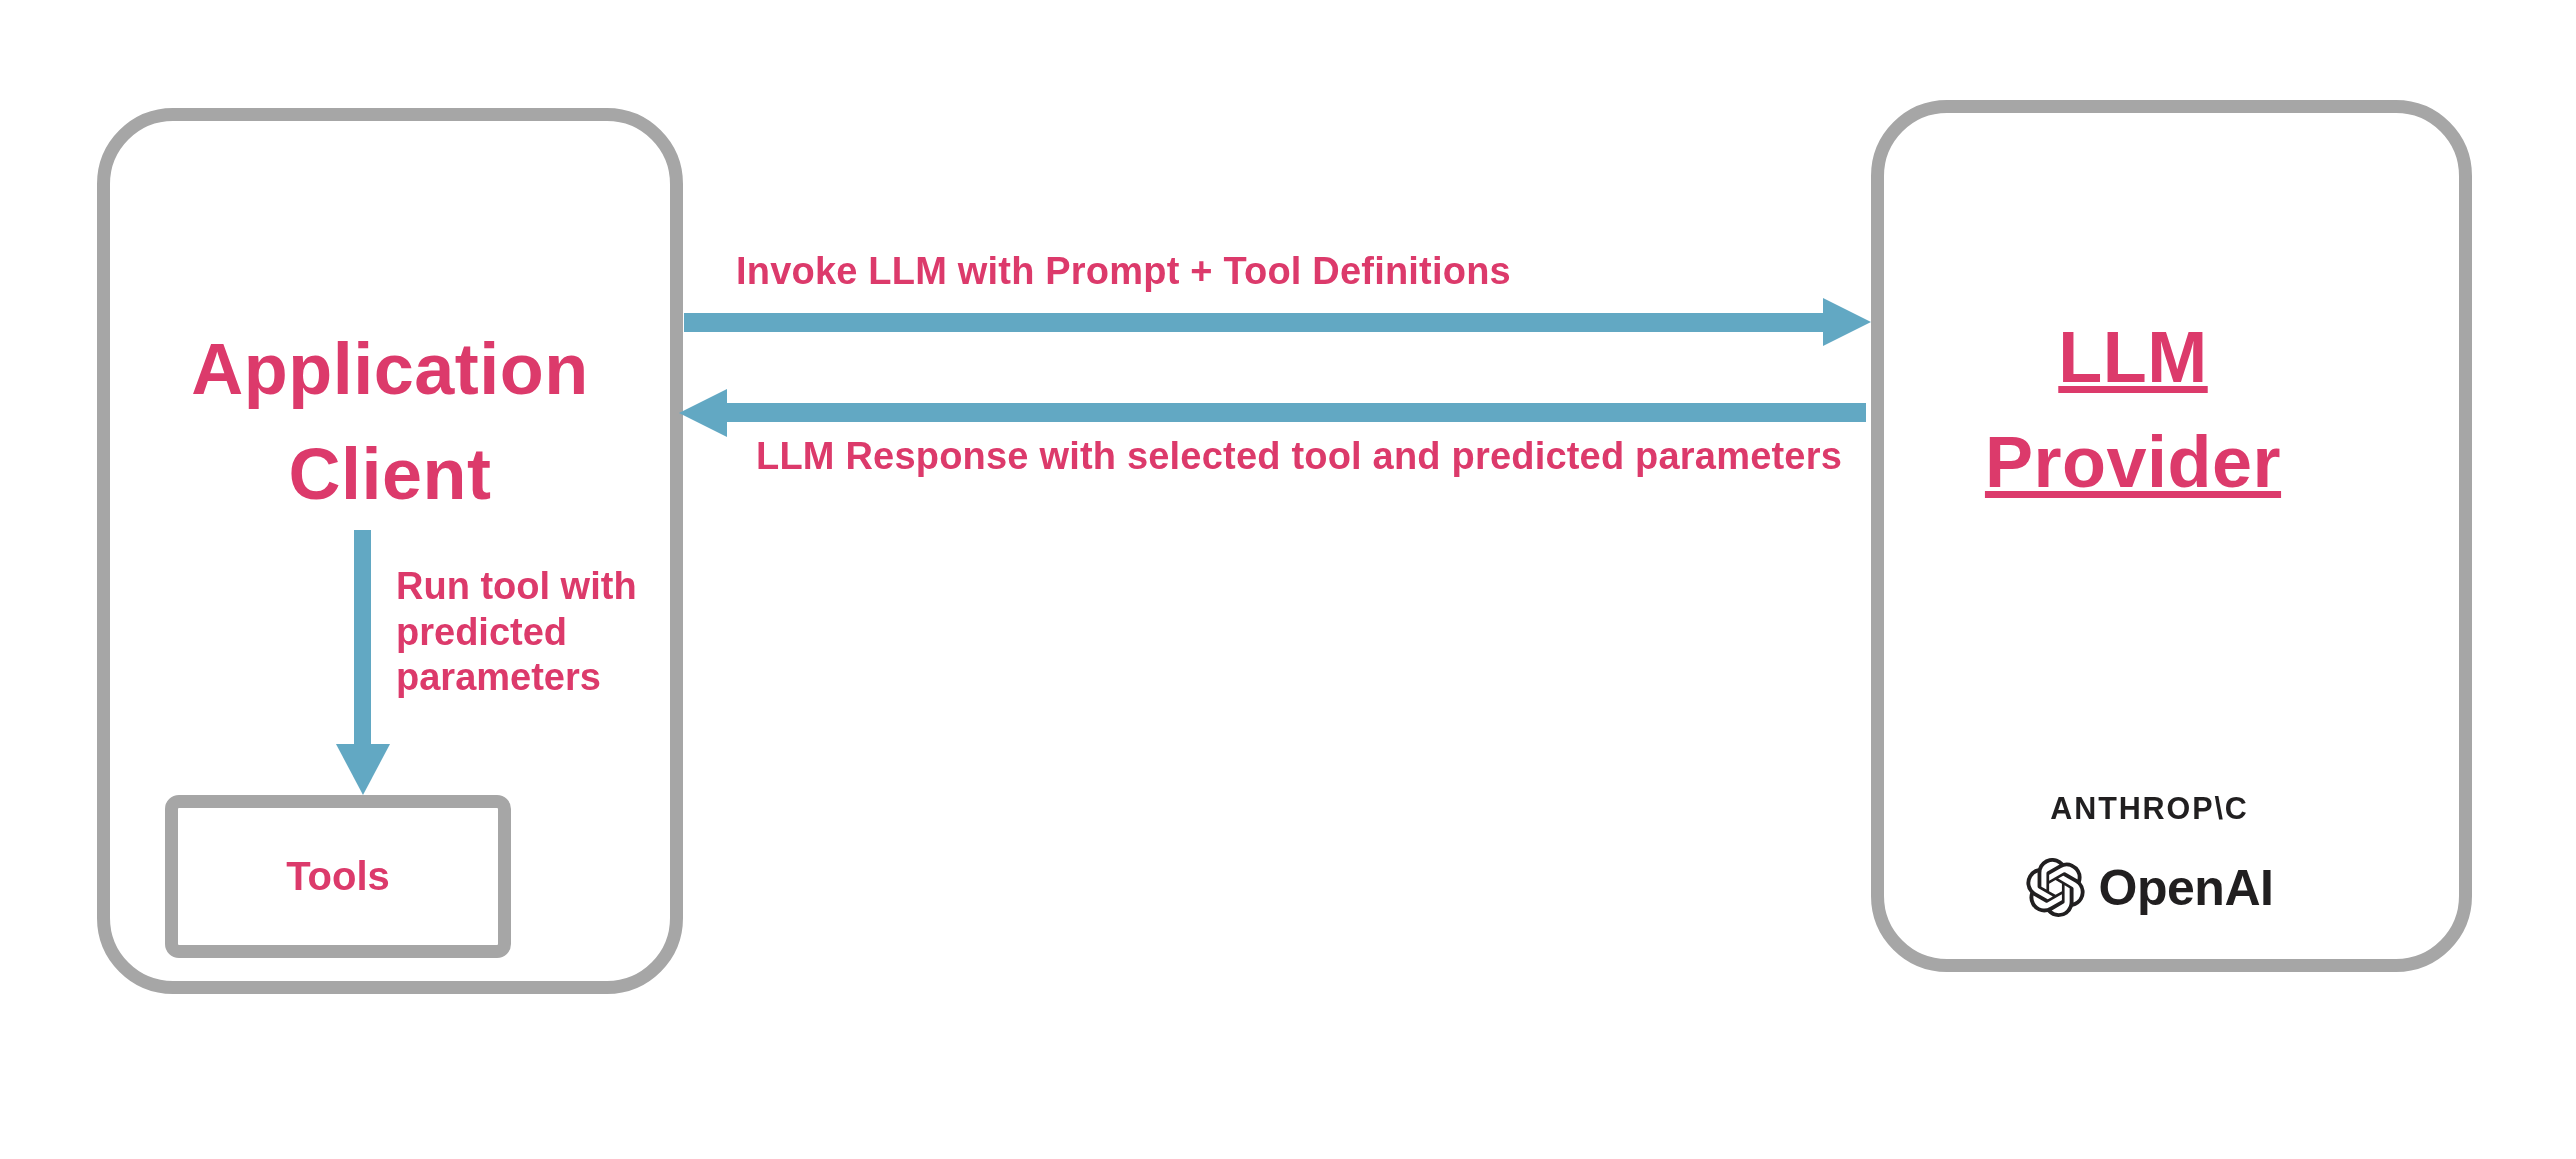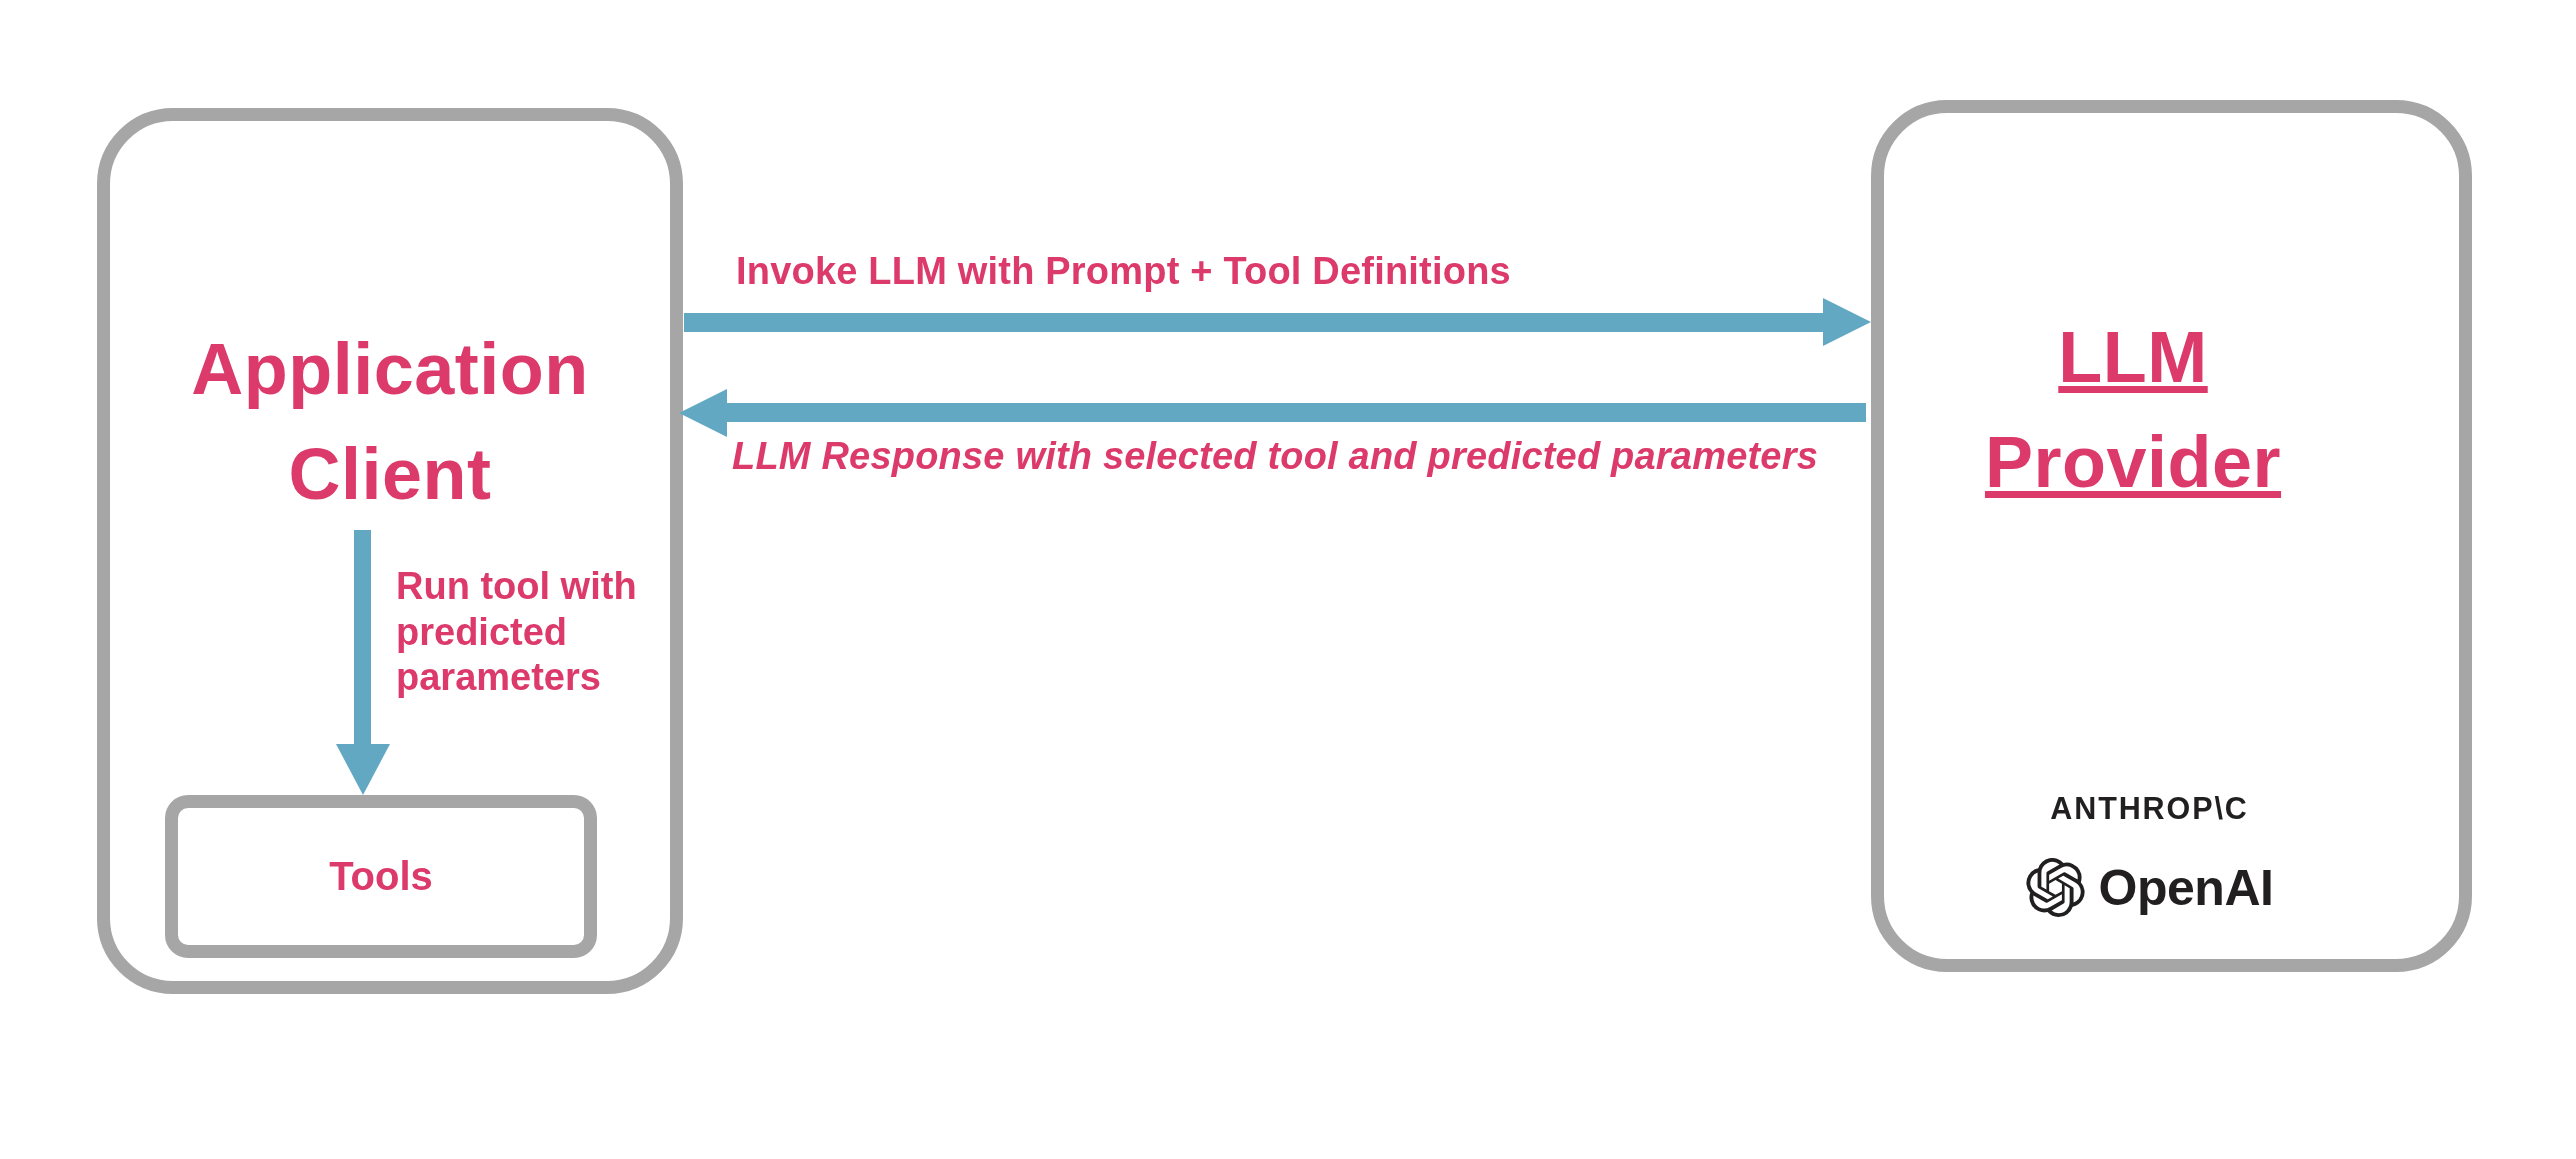--- a/index.html
+++ b/index.html
@@ -32,23 +32,23 @@
     color:var(--pink);
     font-size:72px;
     font-weight:700;
     line-height:1.46;
     letter-spacing:0.5px;
   }
   .client-title{left:97px;top:317px;}
   .llm-title{left:1871px;top:305px;width:524px;text-decoration:underline;}
   .tools-box{
     position:absolute;
-    left:165px;top:795px;width:432px;height:163px;
+    left:165px;top:795px;width:346px;height:163px;
     border:13.3px solid var(--gray);
-    border-radius:23px;
+    border-radius:14px;
     box-sizing:border-box;
     display:flex;align-items:center;justify-content:center;
   }
   .tools-label{
     color:var(--pink);
     font-size:40px;
     font-weight:700;
   }
   .shaft{position:absolute;background:var(--blue);}
   .shaft-right{left:684px;top:313px;width:1140px;height:19px;}
@@ -76,21 +76,21 @@
   .arrow-label{
     position:absolute;
     color:var(--pink);
     font-size:38px;
     font-weight:700;
     white-space:nowrap;
     letter-spacing:0.2px;
     text-align:right;
   }
   .invoke-label{left:736px;top:250px;}
-  .response-label{left:732px;top:435px;font-style:italic;}
+  .response-label{left:756px;top:435px;}
   .run-tool-label{
     position:absolute;
     left:396px;top:564px;
     color:var(--pink);
     font-size:38px;
     font-weight:700;
     line-height:1.2;
     white-space:nowrap;
   }
   .provider-logos{

